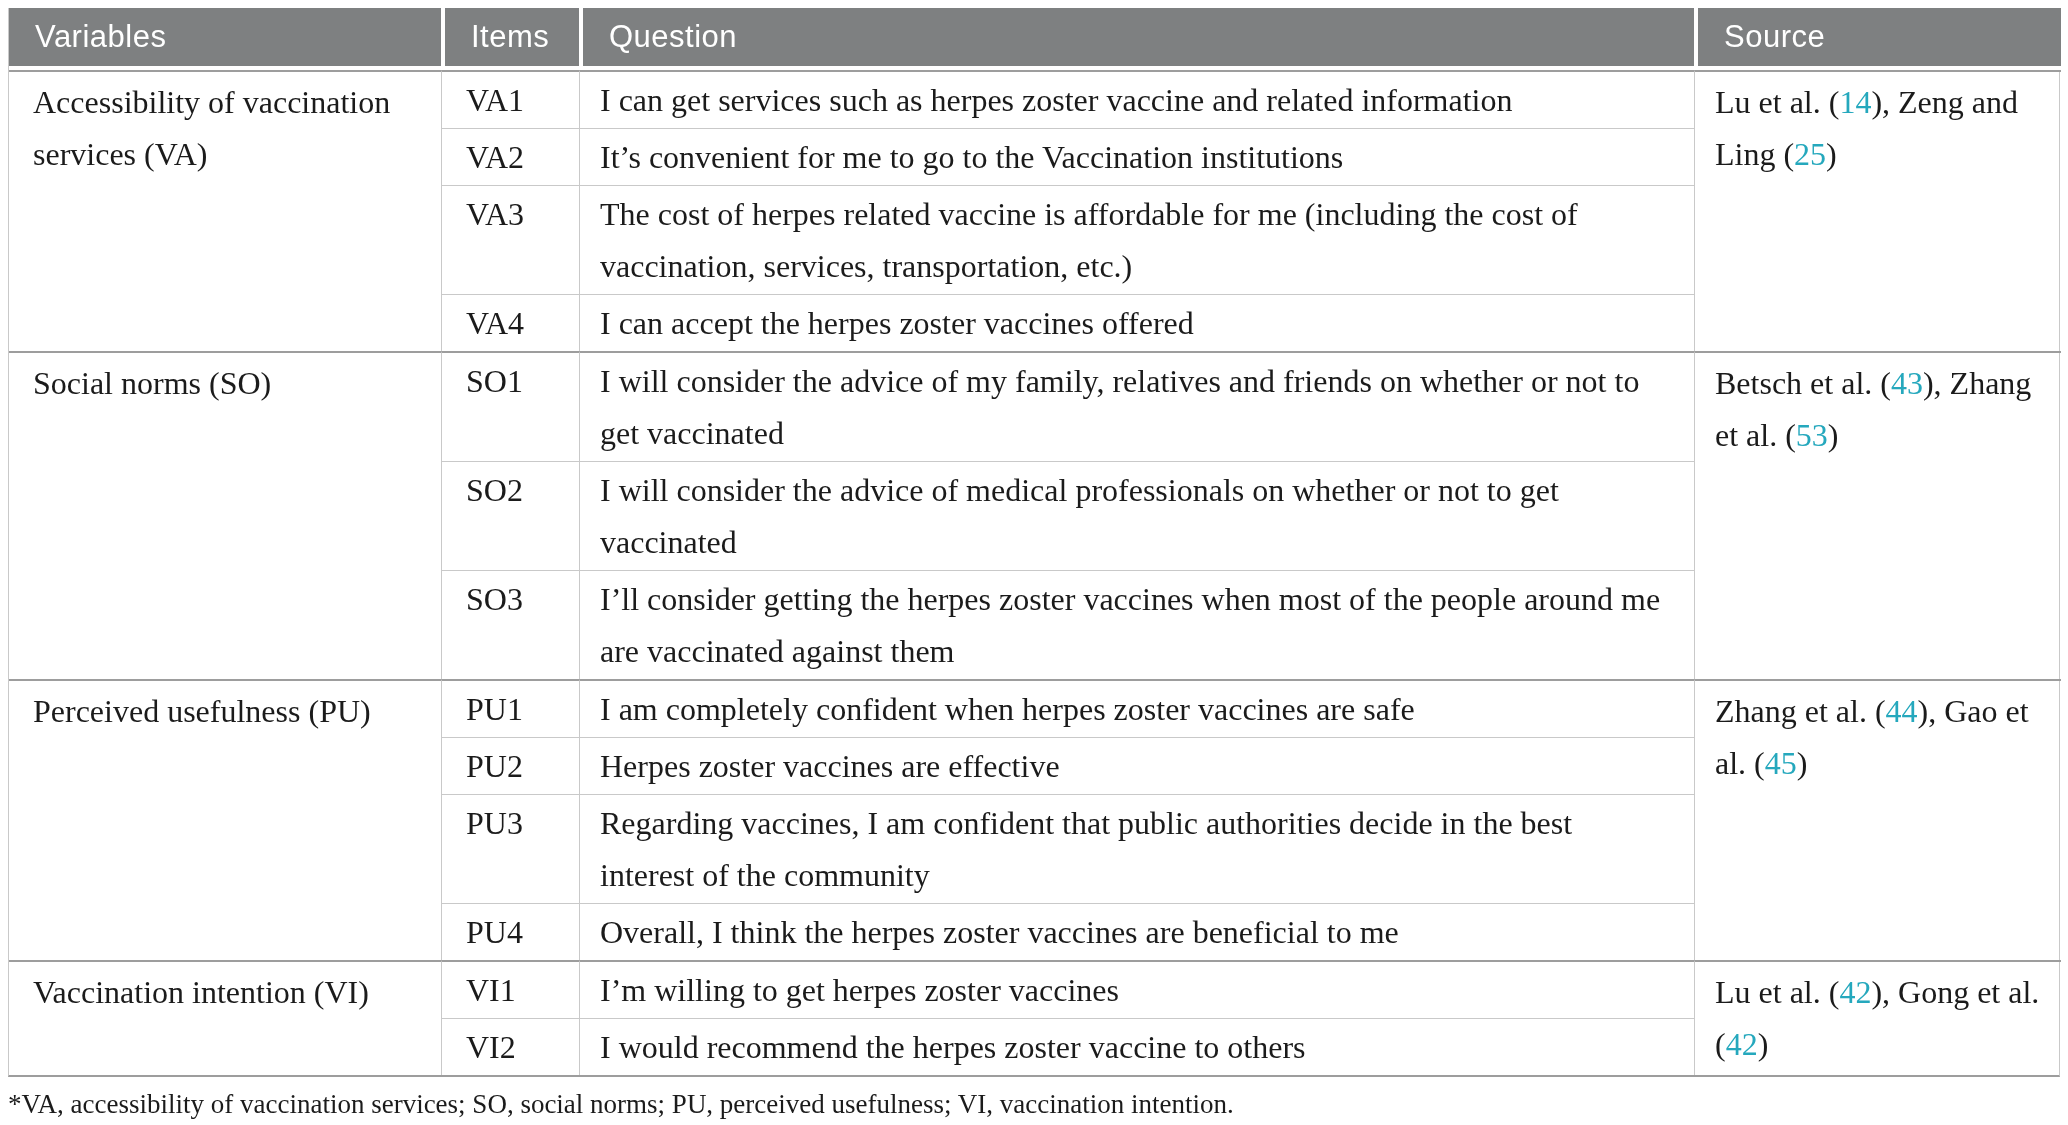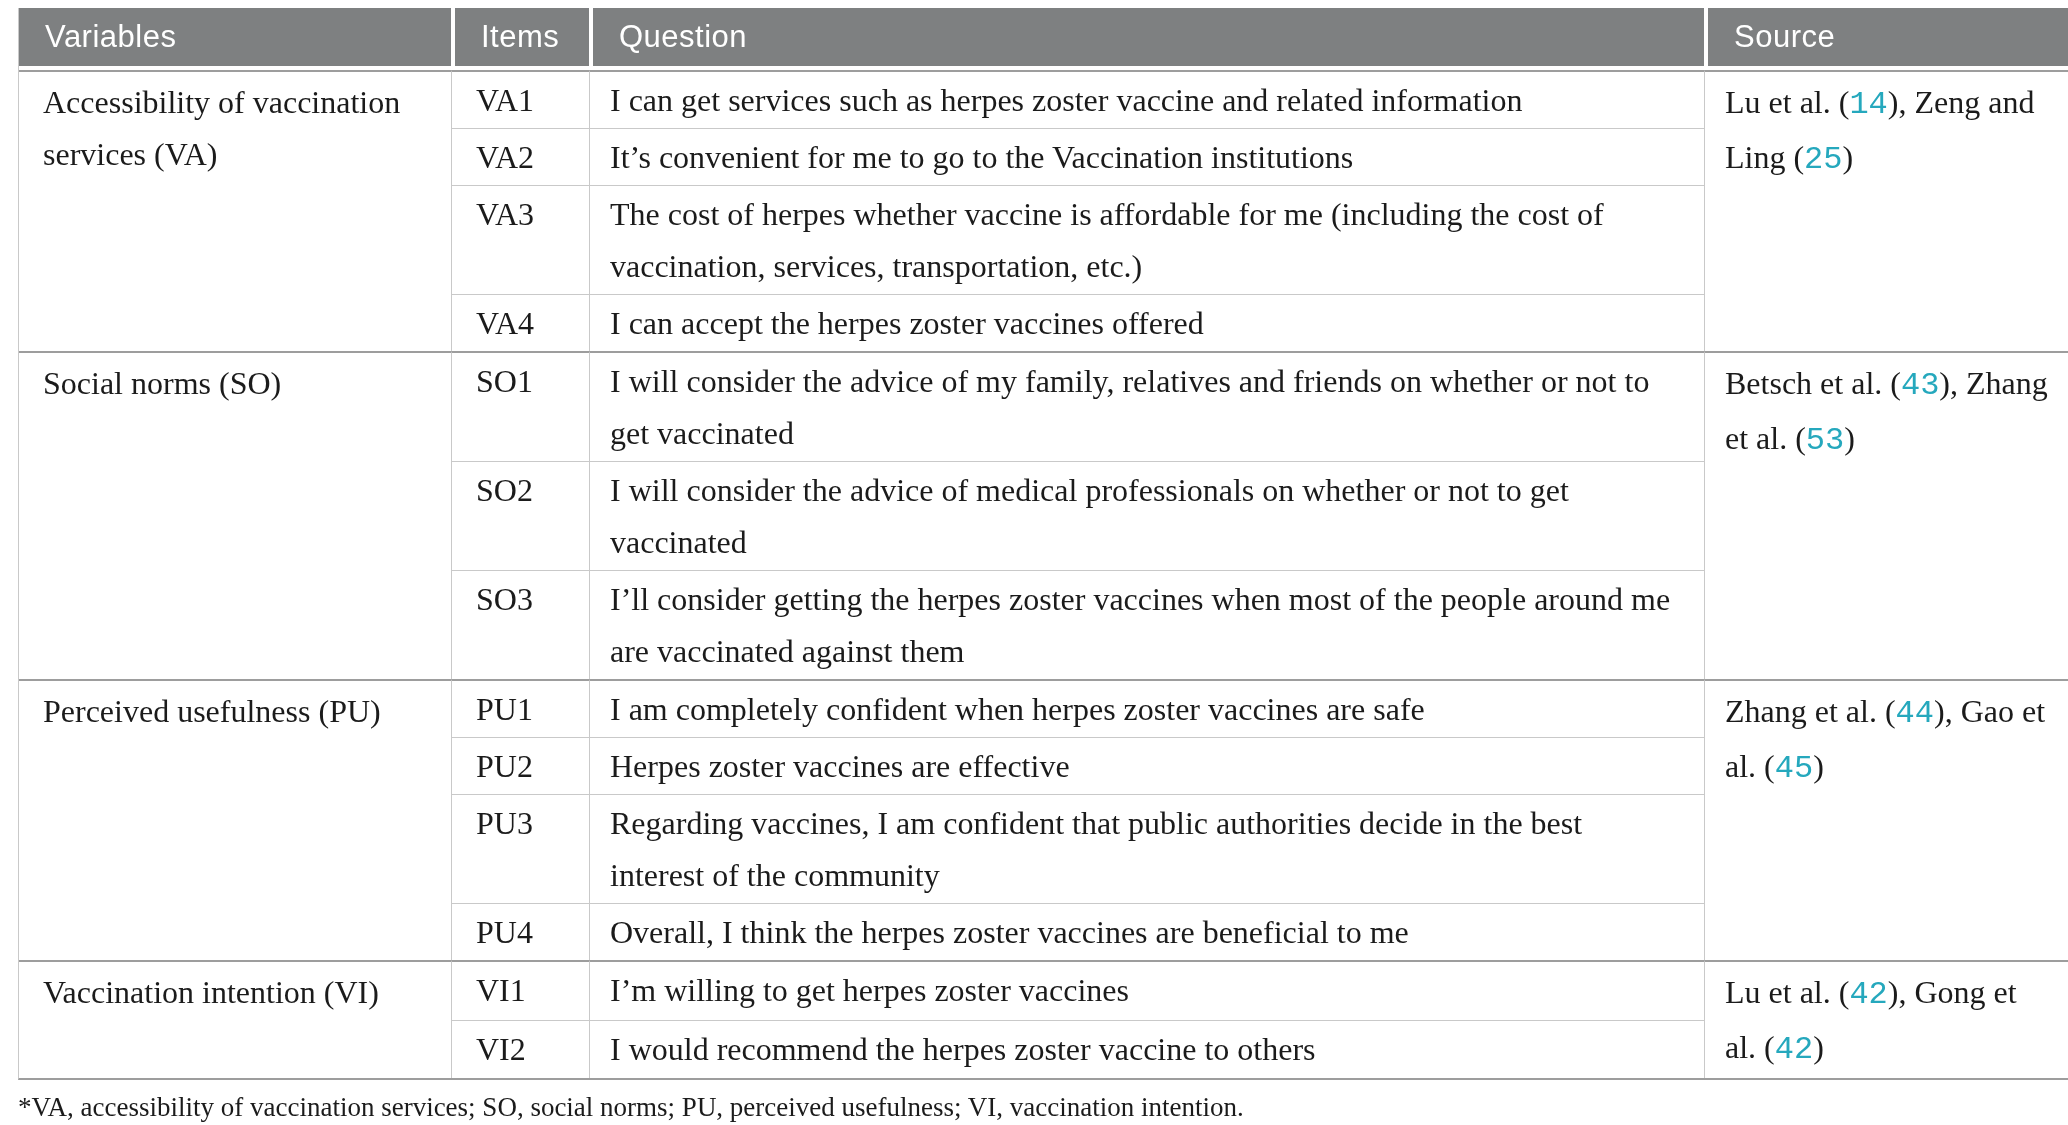--- a/index.html
+++ b/index.html
@@ -10,21 +10,21 @@
     --row-line:#c9c9c9;
     --group-line:#9d9d9d;
   }
   *{box-sizing:border-box;}
   html,body{margin:0;padding:0;background:#ffffff;}
   body{
     width:2068px;height:1125px;
     font-family:"Liberation Serif","DejaVu Serif",serif;
     color:var(--body-text);
   }
-  .page{padding:8px 8px 0 18px;}
+  .page{padding:8px 8px 0 8px;}
   .table-wrap{
     width:2052px;
     border-left:1px solid var(--row-line);
     border-right:1px solid var(--row-line);
     border-bottom:2px solid var(--group-line);
   }
   table{
     width:100%;
     border-collapse:separate;
     border-spacing:0;
@@ -52,21 +52,21 @@
     font-size:32px;
     line-height:52px;
     padding:2px 20px;
   }
   td.var{padding-left:24px;padding-top:4px;}
   td.code{padding-left:24px;}
   td.src{padding-top:4px;}
   td.code, td.q, td.src{border-left:1px solid var(--row-line);}
   tr.inner td.code, tr.inner td.q{border-top:1px solid var(--row-line);}
   tr.group-start td{border-top:2px solid var(--group-line);}
-  .cite{color:var(--citation);font-family:Liberation Mono, monospace;}
+  .cite{color:var(--citation);}
   .footnote{
     margin:10px 0 16px 0;
     font-size:27px;
     line-height:34px;
   }
 </style>
 </head>
 <body>
 
 <div class="page">
@@ -93,21 +93,21 @@
           <td class="code">VA1</td>
           <td class="q">I can get services such as herpes zoster vaccine and related information</td>
           <td class="src" rowspan="4"><span>Lu et al. (</span><span class="cite">14</span><span>), Zeng and Ling (</span><span class="cite">25</span><span>)</span></td>
         </tr>
         <tr class="inner">
           <td class="code">VA2</td>
           <td class="q">It’s convenient for me to go to the Vaccination institutions</td>
         </tr>
         <tr class="inner">
           <td class="code">VA3</td>
-          <td class="q">The cost of herpes whether vaccine is affordable for me (including the cost of vaccination, services, transportation, etc.)</td>
+          <td class="q">The cost of herpes related vaccine is affordable for me (including the cost of vaccination, services, transportation, etc.)</td>
         </tr>
         <tr class="inner">
           <td class="code">VA4</td>
           <td class="q">I can accept the herpes zoster vaccines offered</td>
         </tr>
 
         <tr class="group-start">
           <td class="var" rowspan="3">Social norms (SO)</td>
           <td class="code">SO1</td>
           <td class="q">I will consider the advice of my family, relatives and friends on whether or not to get vaccinated</td>

